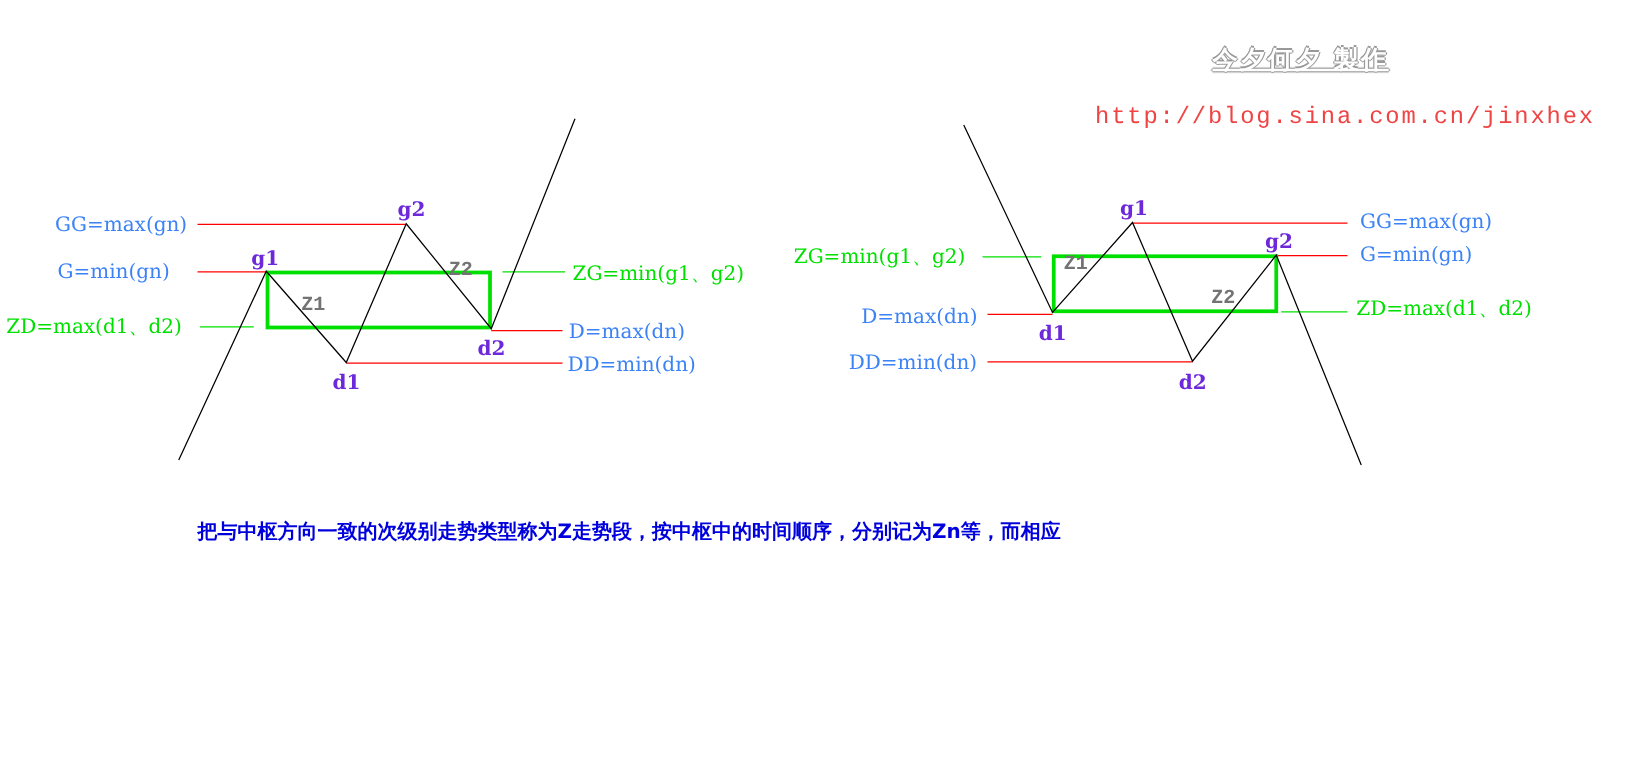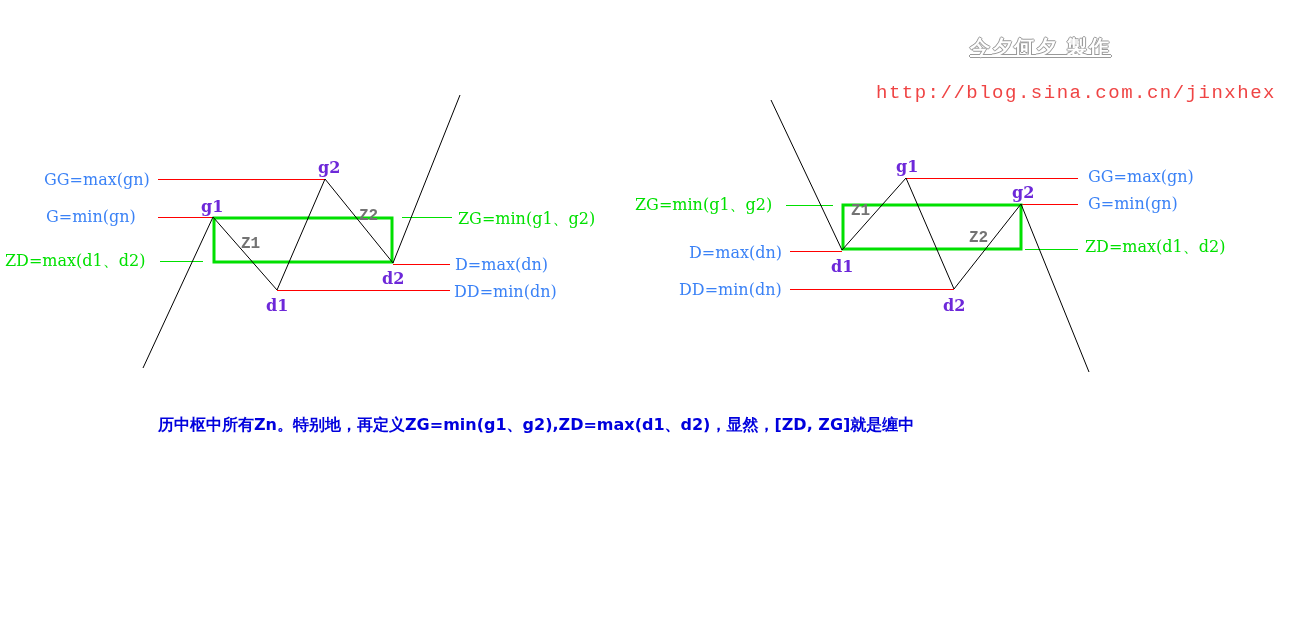--- a/index.html
+++ b/index.html
@@ -70,14 +70,14 @@
 <div class="lbl red" style="left:1088px;top:195px;">G=min(gn)</div>
 <div class="lbl green" style="left:1085px;top:238px;">ZD=max(d1、d2)</div>
 <div class="lbl blue" style="left:896px;top:158px;">g1</div>
 <div class="lbl blue" style="left:1012px;top:184px;">g2</div>
 <div class="lbl blue" style="left:831px;top:258px;">d1</div>
 <div class="lbl blue" style="left:943px;top:297px;">d2</div>
 <div class="lbl black" style="left:851px;top:202px;">Z1</div>
 <div class="lbl black" style="left:969px;top:229px;">Z2</div>
 
 <div class="desc">
-  <div>历中枢中所有Zn。特别地，再定义ZG=min(g1、g2),ZD=max(d1、d2)，显然，[ZD, ZG]就是缠中</div>
+  <div>把与中枢方向一致的次级别走势类型称为Z走势段，按中枢中的时间顺序，分别记为Zn等，而相应</div>
 </div>
 
 </body></html>

